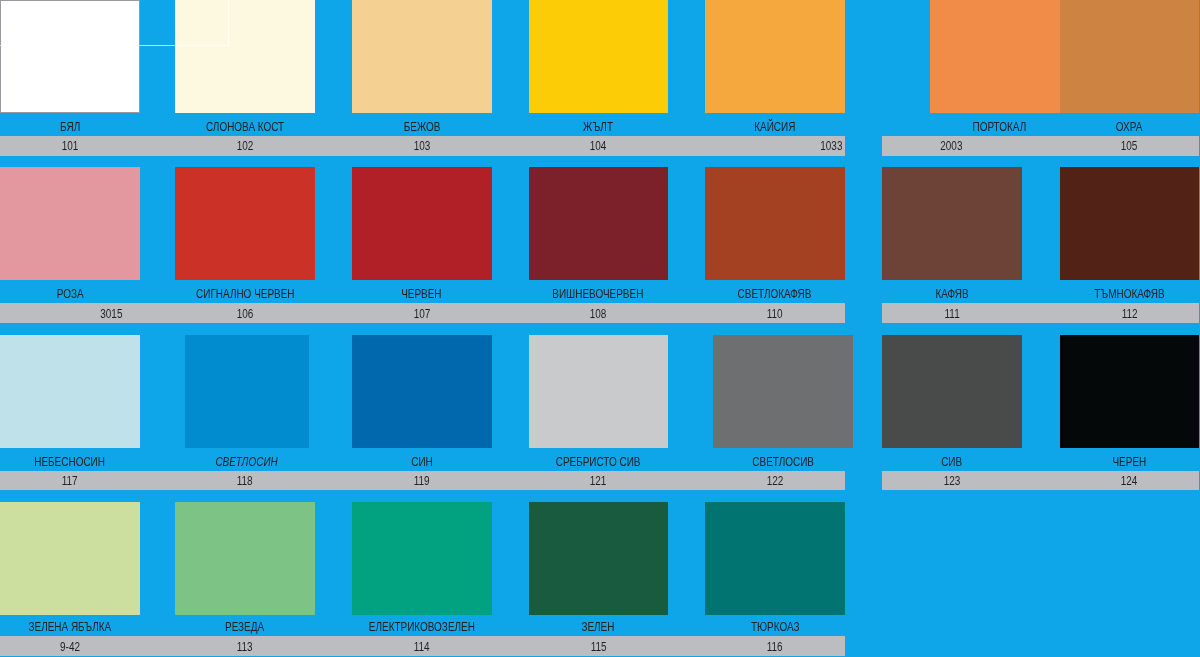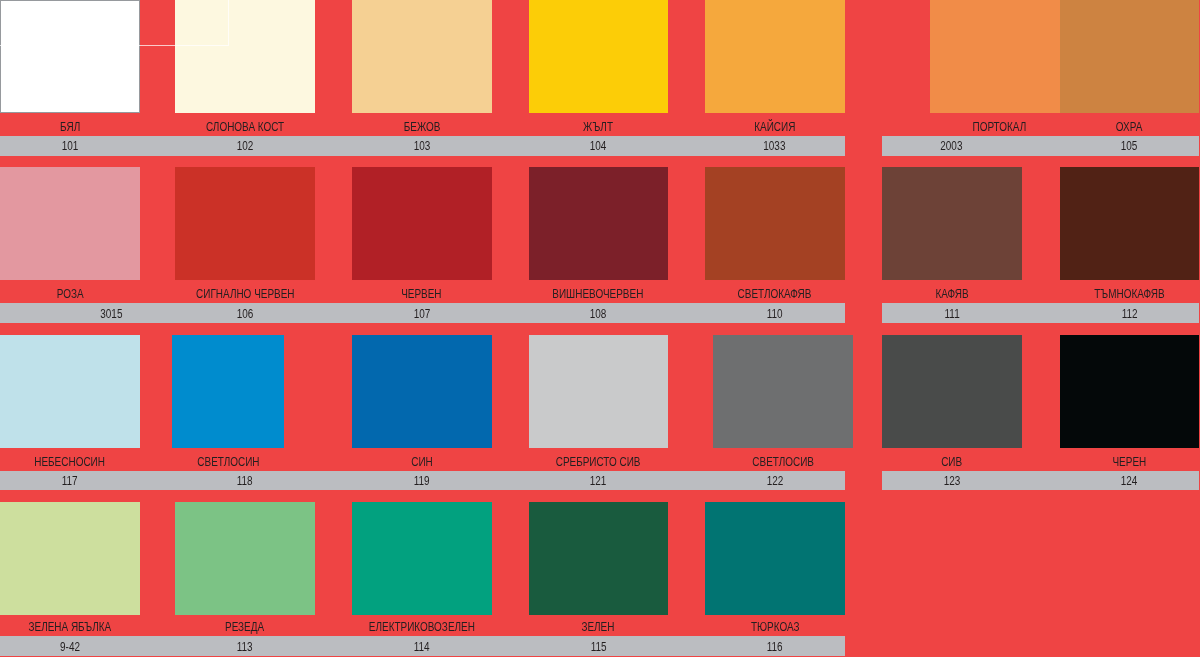--- a/index.html
+++ b/index.html
@@ -1,19 +1,19 @@
 <!DOCTYPE html>
 <html lang="bg"><head>
 <meta charset="utf-8">
 <title>Color chart</title>
 <style>
 html,body{margin:0;padding:0;}
 body{width:1200px;height:657px;background:#fff;overflow:hidden;
   font-family:"Liberation Sans",sans-serif;}
-.sheet{position:relative;width:1200px;height:657px;background:#ef4444;}
+.sheet{position:relative;width:1200px;height:657px;background:#0ea5e9;}
 .row{position:absolute;left:0;width:1200px;height:155px;}
 .band{position:absolute;height:19px;background:#BBBDC1;}
 .cell{position:absolute;top:0;height:136px;}
 .swatch{position:absolute;left:0;top:0;width:100%;height:113px;}
 .swatch.bordered{box-sizing:border-box;border:1px solid #96999D;}
 .marker{position:absolute;left:-1px;top:-1px;width:230px;height:46.5px;
   box-sizing:border-box;border:1px solid rgba(255,255,255,0.72);
   z-index:5;pointer-events:none;}
 .cname{position:absolute;left:0;width:100%;height:14px;
   display:flex;align-items:flex-start;justify-content:center;}
@@ -64,21 +64,21 @@
 </div>
 <div class="code" style="left:528.5px;width:139.5px;top:140.45px;">
         <span class="txt">104</span>
       </div>
 <div class="cell" style="left:705px;width:139.5px;">
 <div class="swatch" style="background-color: rgb(245, 168, 61);"></div>
 <div class="cname" style="top:120.7px">
           <span class="txt">КАЙСИЯ</span>
         </div>
 </div>
-<div class="code" style="left:705px;width:139.5px;top:140.45px;">
+<div class="code" style="left:705px;width:139.5px;top:140.45px;justify-content:flex-end;">
         <span class="txt">1033</span>
       </div>
 <div class="cell" style="left:882px;width:139.5px;margin-left:48px;">
 <div class="swatch" style="background-color: rgb(241, 140, 72);"></div>
 <div class="cname" style="top:120.7px">
           <span class="txt">ПОРТОКАЛ</span>
         </div>
 </div>
 <div class="code" style="left:882px;width:139.5px;top:140.45px;">
         <span class="txt">2003</span>
@@ -165,21 +165,21 @@
 <div class="band" style="left:882px;top:135.9px;width:317px;height:19.6px"></div>
 <div class="cell" style="left:0px;width:139.5px;">
 <div class="swatch" style="background-color: rgb(191, 225, 234);"></div>
 <div class="cname" style="top:120.7px">
           <span class="txt">НЕБЕСНОСИН</span>
         </div>
 </div>
 <div class="code" style="left:0px;width:139.5px;top:140.25px;">
         <span class="txt">117</span>
       </div>
-<div class="cell" style="left:172px;width:112px;">
+<div class="cell" style="left:185px;width:124px;font-style:italic;">
 <div class="swatch" style="background-color: rgb(0, 140, 206);"></div>
 <div class="cname" style="top:120.7px">
           <span class="txt">СВЕТЛОСИН</span>
         </div>
 </div>
 <div class="code" style="left:175px;width:140px;top:140.25px;">
         <span class="txt">118</span>
       </div>
 <div class="cell" style="left:352px;width:139.5px;">
 <div class="swatch" style="background-color: rgb(2, 104, 174);"></div>

